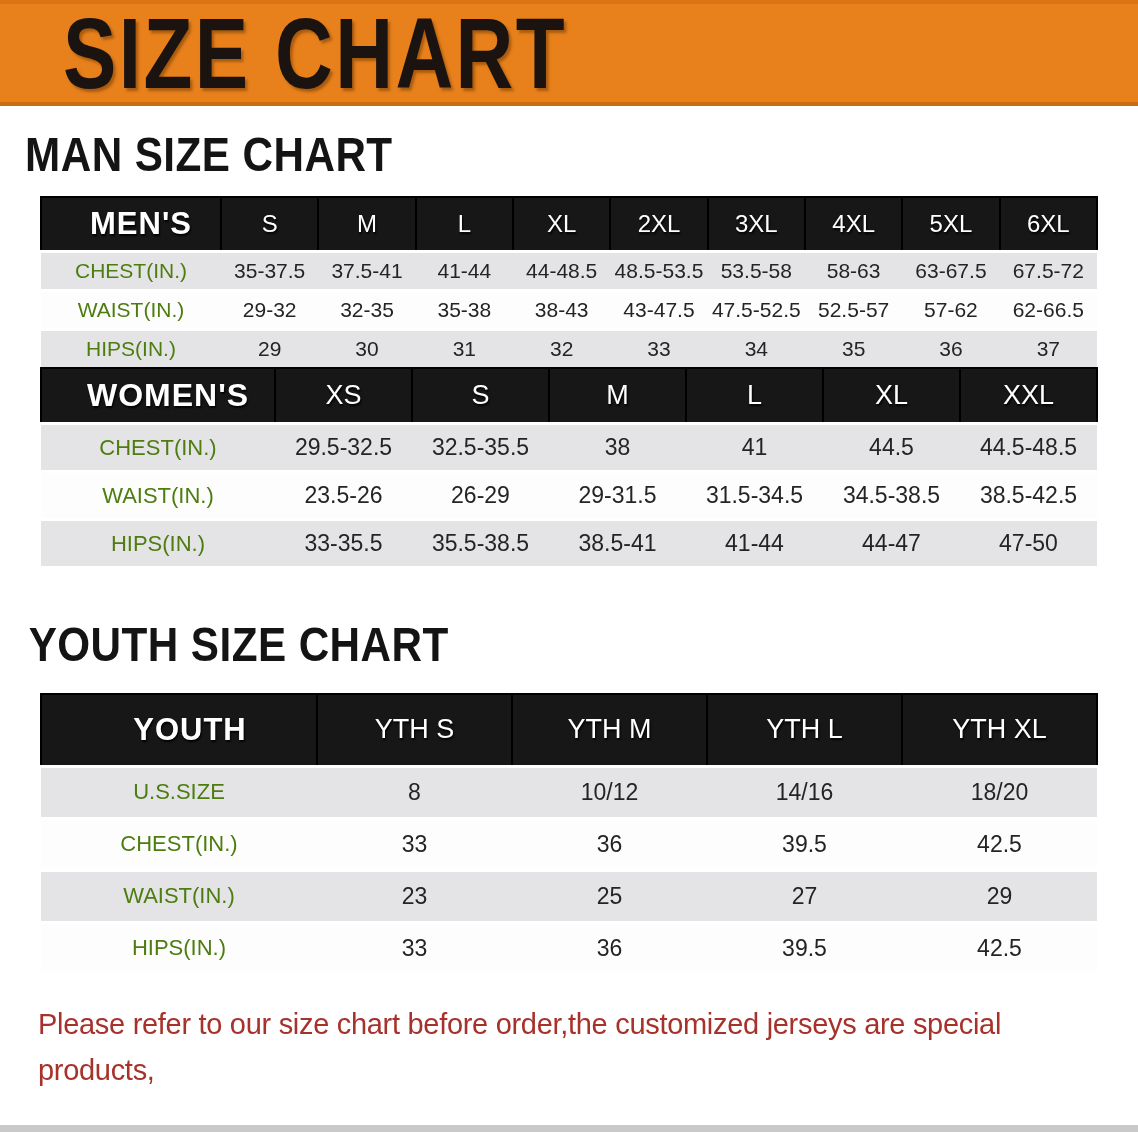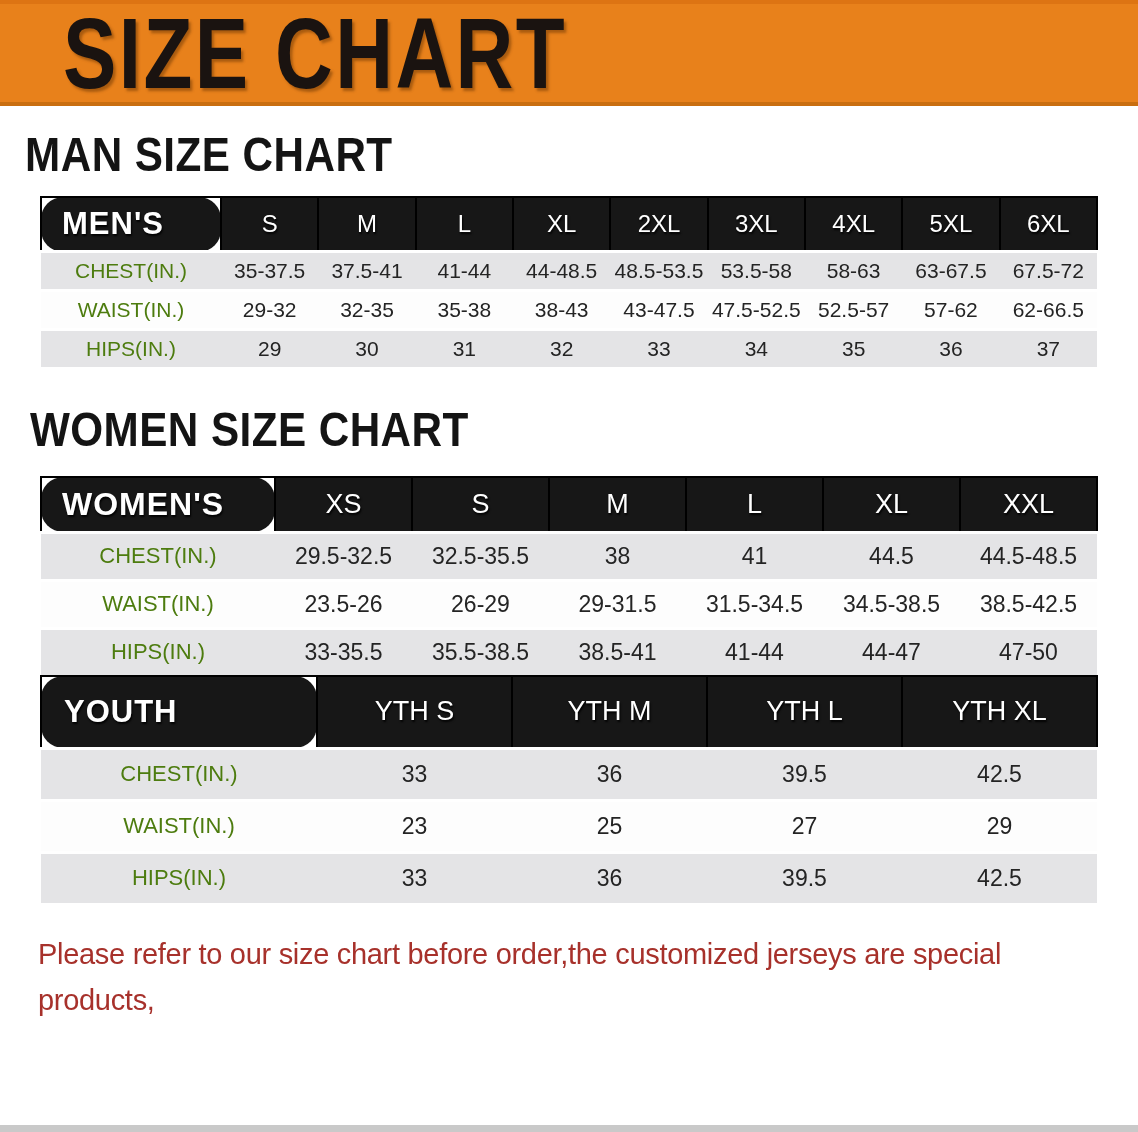--- a/index.html
+++ b/index.html
@@ -36,21 +36,21 @@
     width:1058px;margin:0 auto;border-collapse:collapse;table-layout:fixed;
   }
   table.size-table thead tr{background:#171717;}
   table.size-table thead th{
     color:#ffffff;font-weight:normal;text-align:center;
     border:2px solid #000000;
     text-shadow:1px 2px 2px rgba(0,0,0,0.9);
     white-space:nowrap;
   }
   table.size-table thead th.tbl-label{
-    font-weight:bold;text-align:left;letter-spacing:1px;border-radius:22px;
+    font-weight:bold;text-align:center;letter-spacing:1px;
   }
   table.size-table tbody tr:nth-child(odd){background:#e4e4e6;}
   table.size-table tbody tr:nth-child(even){background:#fdfdfd;}
   table.size-table tbody tr{border-top:3px solid #ffffff;}
   table.size-table tbody td{
     text-align:center;color:#242424;white-space:nowrap;
   }
   table.size-table tbody td.row-label{color:#4d7c0f;}
 
   
@@ -144,23 +144,20 @@
           <td>34</td>
           <td>35</td>
           <td>36</td>
           <td>37</td>
         </tr>
       </tbody>
     </table>
 </section>
 
 <section>
-  <h2 class="section-heading h-women">
-    <span>WOMEN SIZE CHART</span>
-  </h2>
   <table class="size-table t-women">
       <thead>
         <tr>
           <th class="tbl-label">WOMEN'S</th>
           <th>XS</th>
           <th>S</th>
           <th>M</th>
           <th>L</th>
           <th>XL</th>
           <th>XXL</th>
@@ -192,32 +189,42 @@
           <td>38.5-41</td>
           <td>41-44</td>
           <td>44-47</td>
           <td>47-50</td>
         </tr>
       </tbody>
     </table>
 </section>
 
 <section>
+  <h2 class="section-heading h-youth">
+    <span>YOUTH SIZE CHART</span>
+  </h2>
   <table class="size-table t-youth">
       <thead>
         <tr>
           <th class="tbl-label">YOUTH</th>
           <th>YTH S</th>
           <th>YTH M</th>
           <th>YTH L</th>
           <th>YTH XL</th>
         </tr>
       </thead>
       <tbody>
         <tr>
+          <td class="row-label">U.S.SIZE</td>
+          <td>8</td>
+          <td>10/12</td>
+          <td>14/16</td>
+          <td>18/20</td>
+        </tr>
+        <tr>
           <td class="row-label">CHEST(IN.)</td>
           <td>33</td>
           <td>36</td>
           <td>39.5</td>
           <td>42.5</td>
         </tr>
         <tr>
           <td class="row-label">WAIST(IN.)</td>
           <td>23</td>
           <td>25</td>

